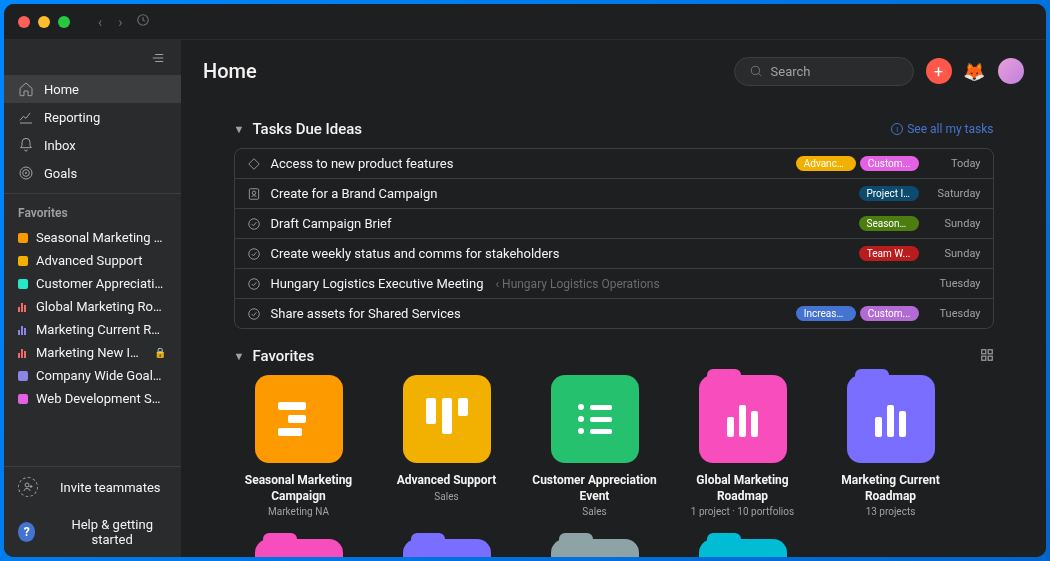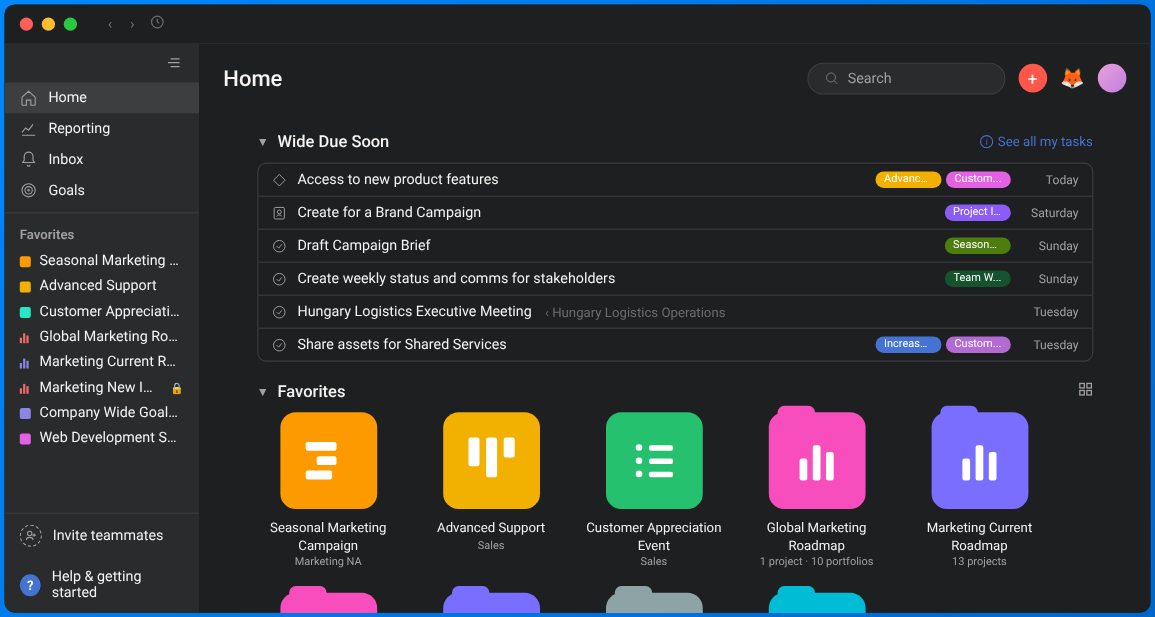--- a/index.html
+++ b/index.html
@@ -83,25 +83,26 @@
     .fav-dot { width: 10px; height: 10px; border-radius: 2px; flex-shrink: 0; }
     .fav-bars { width: 10px; height: 10px; flex-shrink: 0; display: flex; align-items: flex-end; gap: 1px; }
     .fav-bars span { width: 2px; background: currentColor; }
     .fav-label { overflow: hidden; text-overflow: ellipsis; flex: 1; }
     .fav-lock { color: #a2a0a2; font-size: 10px; margin-left: 4px; }
 
     .sidebar-footer { border-top: 1px solid #3d3e40; }
     .footer-item {
       display: flex;
       align-items: center;
-      gap: 10px;
+      gap: 22px;
       padding: 10px 14px;
       font-size: 13px;
       color: #f5f4f3;
       cursor: pointer;
+      text-align: center;
     }
     .invite-icon { width: 20px; height: 20px; border-radius: 50%; border: 1px dashed #a2a0a2; display: flex; align-items: center; justify-content: center; font-size: 10px; color: #a2a0a2; }
     .help-icon { width: 20px; height: 20px; border-radius: 50%; background: #4573d2; color: #fff; display: flex; align-items: center; justify-content: center; font-size: 12px; font-weight: bold; }
 
     .main { flex: 1; display: flex; flex-direction: column; background: #1e1f21; overflow: hidden; }
     .topbar {
       height: 62px;
       display: flex;
       align-items: center;
       padding: 0 22px;
@@ -195,21 +196,21 @@
     .card-tile.folder::before {
       content: "";
       position: absolute;
       top: -6px;
       left: 8px;
       width: 34px;
       height: 12px;
       border-radius: 6px 6px 0 0;
       background: inherit;
     }
-    .card-name { font-size: 12px; color: #f5f4f3; text-align: center; font-weight: 400; line-height: 1.3; }
+    .card-name { font-size: 12px; color: #f5f4f3; text-align: center; font-weight: 700; line-height: 1.3; }
     .card-sub { font-size: 10px; color: #a2a0a2; margin-top: 2px; text-align: center; }
 
     .tile-list-icon { width: 42px; height: 42px; display: flex; flex-direction: column; gap: 5px; justify-content: center; }
     .tile-list-icon .r { height: 8px; background: #fff; border-radius: 2px; }
     .tile-board-icon { width: 42px; height: 42px; display: flex; align-items: flex-start; gap: 6px; justify-content: center; }
     .tile-board-icon .c { width: 10px; background: #fff; border-radius: 2px; }
     .tile-bullet-icon { display: flex; flex-direction: column; gap: 6px; }
     .tile-bullet-icon .l { display: flex; align-items: center; gap: 6px; }
     .tile-bullet-icon .d { width: 6px; height: 6px; border-radius: 50%; background: #fff; }
     .tile-bullet-icon .b { width: 22px; height: 5px; background: #fff; border-radius: 2px; }
@@ -365,21 +366,21 @@
           </div>
           <span class="upgrade-icon">🦊</span>
           <div class="avatar"></div>
         </div>
       </div>
 
       <div class="content">
         <div class="section">
           <div class="section-header">
             <span class="section-caret">▼</span>
-            <span class="section-title">Wide Due Soon</span>
+            <span class="section-title">Tasks Due Ideas</span>
             <span class="section-link">
               <span class="info-icon">i</span>
               <span>See all my tasks</span>
             </span>
           </div>
           <div class="task-list" id="task-list">
               <div class="task-row">
     <span class="task-icon">
                   <svg viewBox="0 0 24 24">
                     <path d="M12 3l9 9-9 9-9-9 9-9z"></path>
@@ -399,21 +400,21 @@
                   <svg viewBox="0 0 24 24">
                     <rect x="4" y="3" width="16" height="18" rx="2"></rect>
                     <circle cx="12" cy="10" r="3"></circle>
                     <path d="M8 17c1-2 2-2 4-2s3 0 4 2"></path>
                   </svg>
                 </span>
     <span class="task-title">Create for a Brand Campaign</span>
 
     <span class="task-spacer"></span>
     <span class="task-tags">
-                  <span class="tag" style="background:#8b5cf6">Project I...</span>
+                  <span class="tag" style="background:#0c4a6e">Project I...</span>
                 </span>
     <span class="task-date">Saturday</span>
   </div>
               <div class="task-row">
     <span class="task-icon">
                   <svg viewBox="0 0 24 24">
                     <circle cx="12" cy="12" r="9"></circle>
                     <path d="M8 12l3 3 5-6"></path>
                   </svg>
                 </span>
@@ -429,21 +430,21 @@
     <span class="task-icon">
                   <svg viewBox="0 0 24 24">
                     <circle cx="12" cy="12" r="9"></circle>
                     <path d="M8 12l3 3 5-6"></path>
                   </svg>
                 </span>
     <span class="task-title">Create weekly status and comms for stakeholders</span>
 
     <span class="task-spacer"></span>
     <span class="task-tags">
-                  <span class="tag" style="background:#14532d">Team W...</span>
+                  <span class="tag" style="background:#b91c1c">Team W...</span>
                 </span>
     <span class="task-date">Sunday</span>
   </div>
               <div class="task-row">
     <span class="task-icon">
                   <svg viewBox="0 0 24 24">
                     <circle cx="12" cy="12" r="9"></circle>
                     <path d="M8 12l3 3 5-6"></path>
                   </svg>
                 </span>

